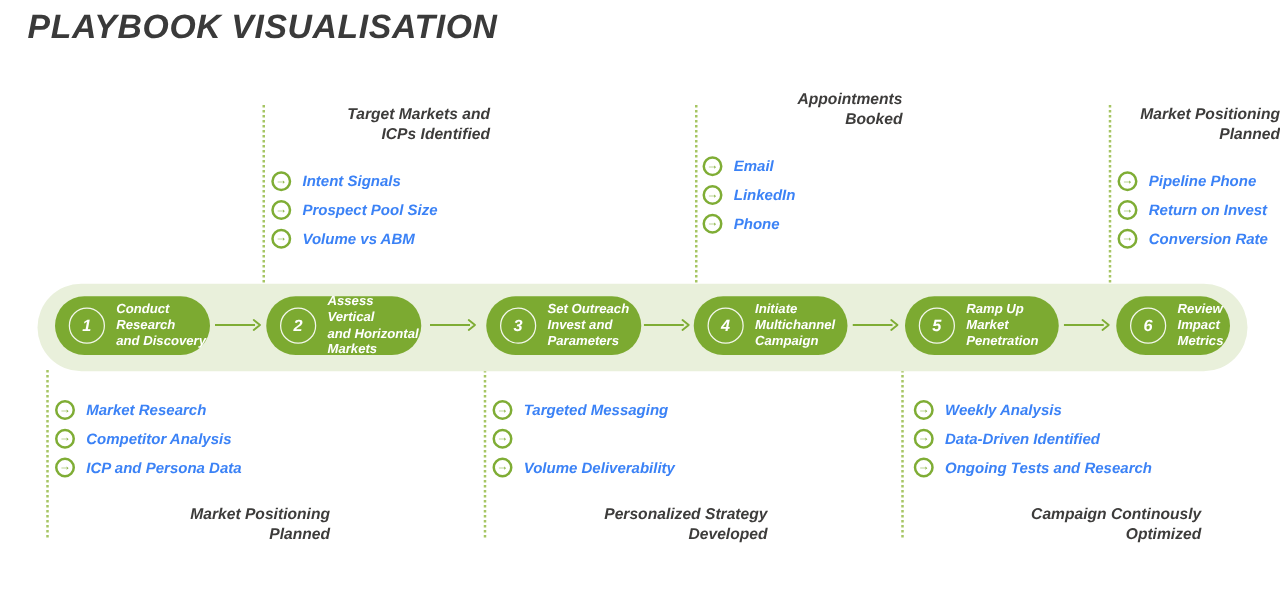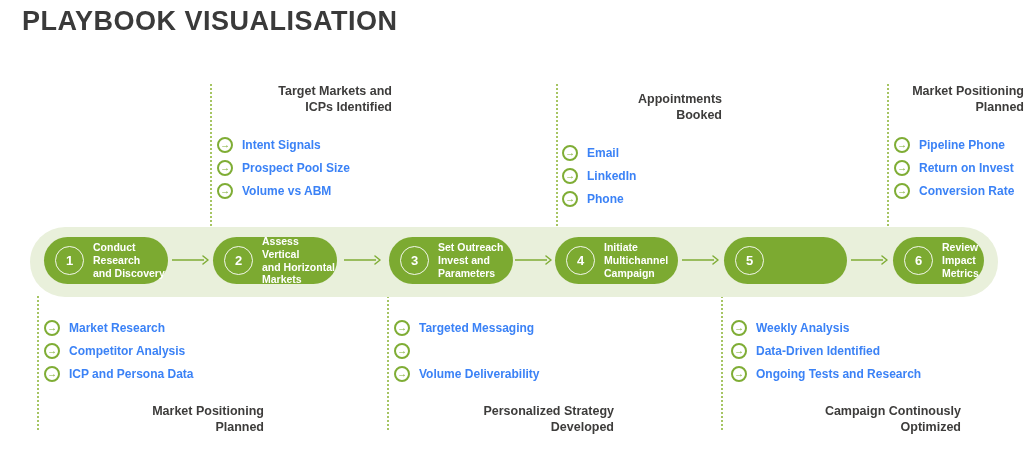--- a/index.html
+++ b/index.html
@@ -1,18 +1,18 @@
 <!DOCTYPE html>
 <html><head>
 <meta charset="utf-8">
 <style>
   html,body{margin:0;padding:0;background:#fff;}
   .canvas{
     position:relative;width:1024px;height:476px;background:#ffffff;overflow:hidden;
-    font-family:"Liberation Sans",sans-serif;color:#3d3c3b;
+    font-family:"Liberation Sans",sans-serif;color:#3d3c3b;font-style:italic;
   }
   .title{
     position:absolute;left:22px;top:6px;margin:0;
     font-size:27px;font-weight:800;letter-spacing:.5px;color:#3a3a3a;
   }
   
   .vline{position:absolute;width:0;border-left:2px dotted #a6c563;}
   .vline.t1{left:210px;top:84px;height:158px;}
   .vline.t2{left:556px;top:84px;height:158px;}
   .vline.t3{left:887px;top:84px;height:158px;}
@@ -53,21 +53,21 @@
   }
   .items{display:flex;flex-direction:column;gap:7px;}
   .item{display:flex;align-items:center;gap:9px;height:16px;}
   .arrow-dot{
     flex:0 0 auto;width:12px;height:12px;border-radius:50%;border:2px solid #7fad35;
     display:flex;align-items:center;justify-content:center;
     color:#7fad35;font-size:9.5px;font-weight:700;line-height:1;
   }
   .item-label{font-size:12px;font-weight:600;color:#3b82f6;white-space:nowrap;}
   .ts1{left:217px;top:84px;width:175px;}
-  .ts2{left:562px;top:92px;width:160px;}
+  .ts2{left:562px;top:72px;width:160px;}
   .ts3{left:894px;top:84px;width:130px;}
   .top .items{margin-top:22px;}
   .bs1{left:44px;top:320px;width:220px;}
   .bs2{left:394px;top:320px;width:220px;}
   .bs3{left:731px;top:320px;width:230px;}
   .bottom .sec-footer{margin-top:22px;}
 </style>
 </head>
 <body>
 
@@ -160,20 +160,23 @@
 Parameters</span>
   </div>
   <div class="pill p4">
     <span class="num">4</span>
     <span class="lbl">Initiate
 Multichannel
 Campaign</span>
   </div>
   <div class="pill p5">
     <span class="num">5</span>
+    <span class="lbl">Ramp Up
+Market
+Penetration</span>
   </div>
   <div class="pill p6">
     <span class="num">6</span>
     <span class="lbl">Review
 Impact
 Metrics</span>
   </div>
 
   <svg class="step-arrow a1" viewBox="0 0 38 10">
       <line x1="0" y1="5" x2="32" y2="5" stroke="#7fad35" stroke-width="1.5"></line>

